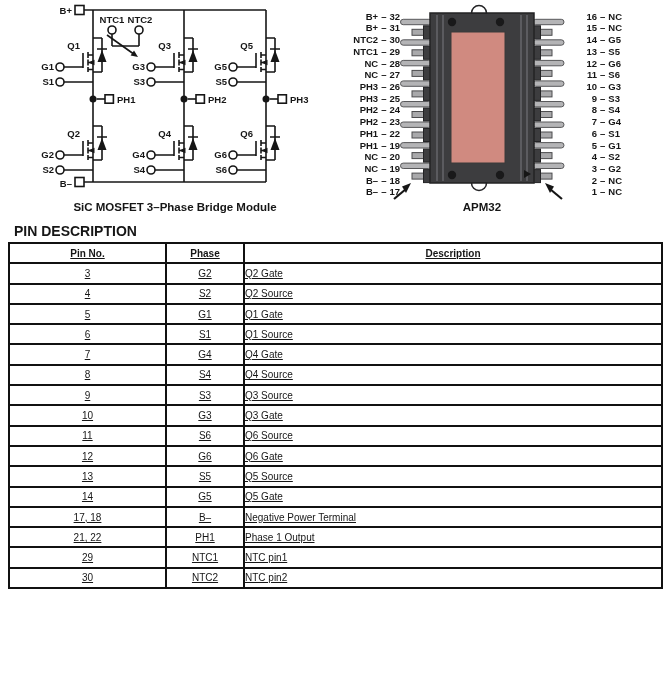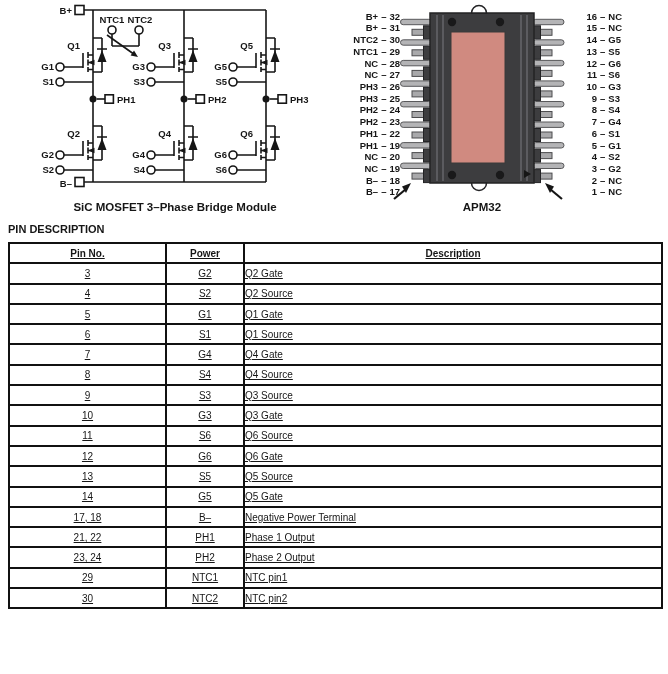--- a/index.html
+++ b/index.html
@@ -10,21 +10,21 @@
   .sch-caption{font-size:11.5px;font-weight:bold;}
   
   .pin-col{position:absolute;top:10.3px;font-size:9.5px;font-weight:bold;color:#161616;}
   .pin-col .prow{height:11.73px;display:flex;align-items:center;gap:3px;}
   .pin-col.leftcol{left:334px;width:66px;}
   .pin-col.leftcol .prow{justify-content:flex-end;}
   .pin-col.rightcol{left:583px;width:100px;}
   .pin-col.rightcol .prow{justify-content:flex-start;}
   .pin-col .rnum{display:inline-block;width:14px;text-align:right;}
   
-  .tbl-title{position:absolute;left:8px;top:223px;font-size:11px;font-weight:bold;}
+  .tbl-title{position:absolute;left:14px;top:223px;font-size:14px;font-weight:bold;}
   table.pins{position:absolute;left:8px;top:242px;width:653px;border-collapse:collapse;
              table-layout:fixed;text-decoration:underline;}
   table.pins th,table.pins td{border:2px solid #111;font-size:10px;padding:0;height:18.3px;
              vertical-align:middle;overflow:hidden;white-space:nowrap;}
   table.pins th{font-weight:bold;text-align:center;}
   td.c{text-align:center;}
   td.l{text-align:left;padding-left:8px;}
   
   .wire{stroke:#161616;stroke-width:1.6;fill:none;}
   .railwire{stroke:#161616;stroke-width:1.7;fill:none;}
@@ -416,21 +416,21 @@
 
   <table class="pins">
     <colgroup>
         <col style="width:157px">
         <col style="width:78px">
         <col style="width:418px">
       </colgroup>
     <tbody>
         <tr>
       <th>Pin No.</th>
-      <th>Power</th>
+      <th>Phase</th>
       <th>Description</th>
     </tr>
     <tr>
           <td class="c">3</td>
           <td class="c">G2</td>
           <td class="l">Q2 Gate</td>
         </tr>
     <tr>
           <td class="c">4</td>
           <td class="c">S2</td>
@@ -490,25 +490,20 @@
           <td class="c">17, 18</td>
           <td class="c">B–</td>
           <td class="l">Negative Power Terminal</td>
         </tr>
     <tr>
           <td class="c">21, 22</td>
           <td class="c">PH1</td>
           <td class="l">Phase 1 Output</td>
         </tr>
     <tr>
-          <td class="c">23, 24</td>
-          <td class="c">PH2</td>
-          <td class="l">Phase 2 Output</td>
-        </tr>
-    <tr>
           <td class="c">29</td>
           <td class="c">NTC1</td>
           <td class="l">NTC pin1</td>
         </tr>
     <tr>
           <td class="c">30</td>
           <td class="c">NTC2</td>
           <td class="l">NTC pin2</td>
         </tr>
   </tbody>

